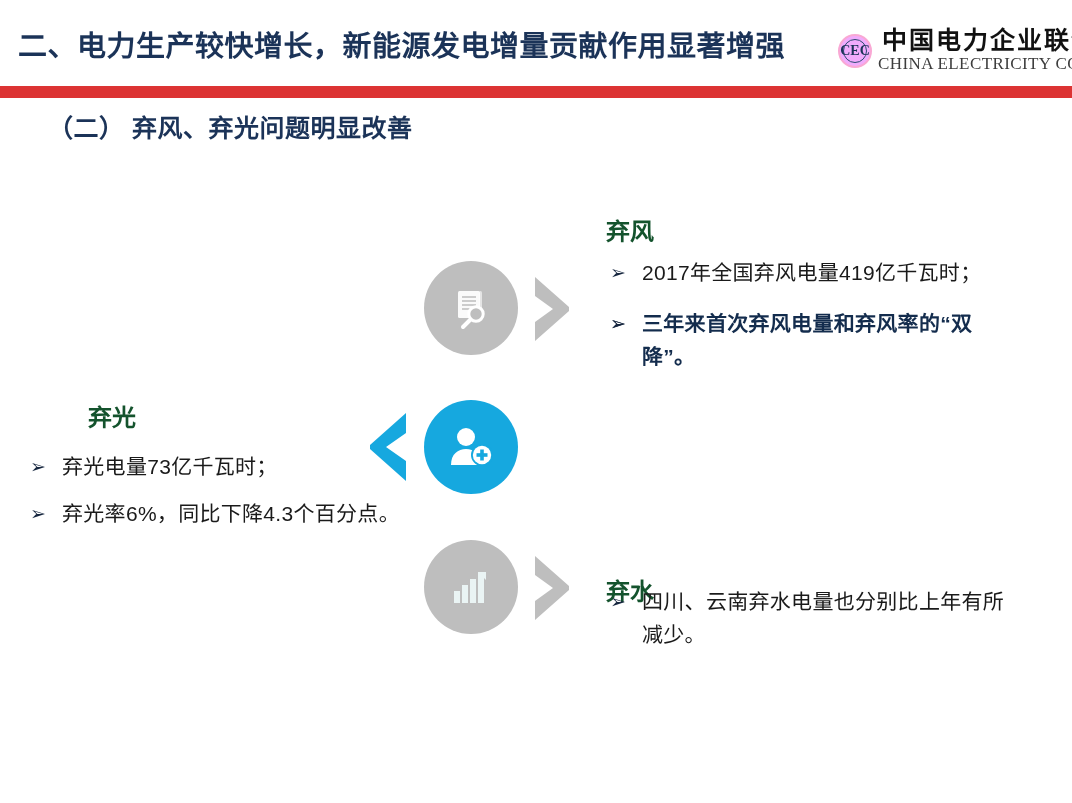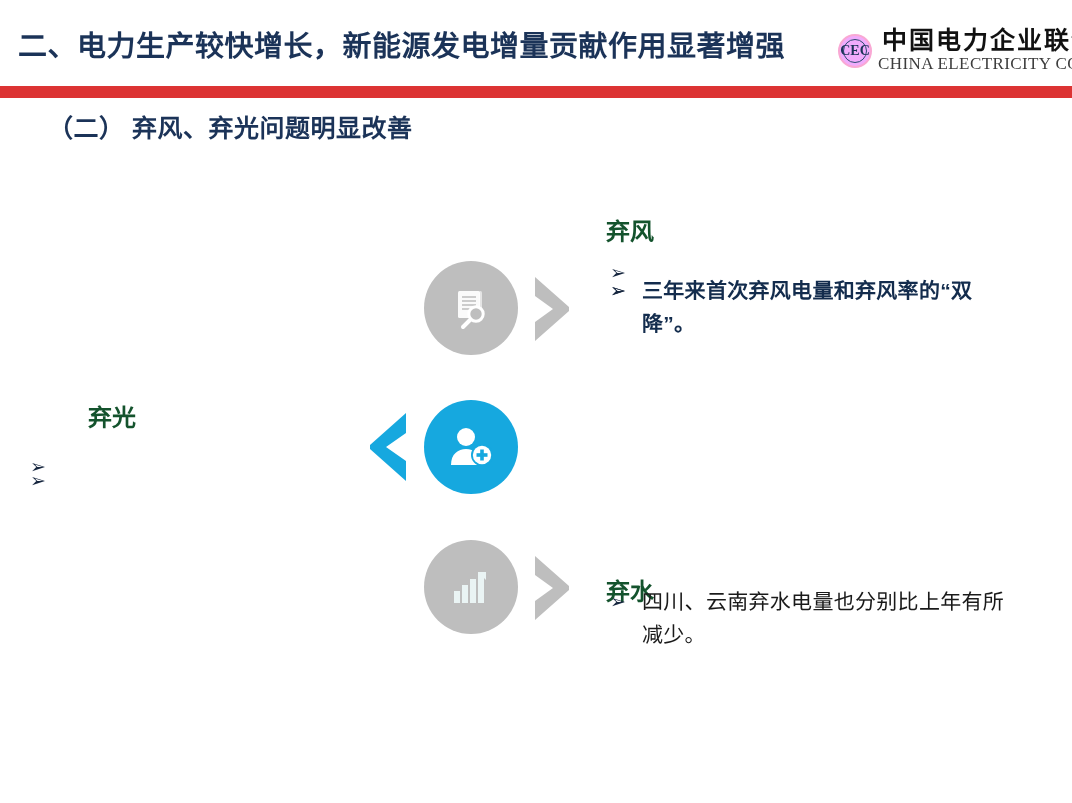--- a/index.html
+++ b/index.html
@@ -273,20 +273,21 @@
   </div>
 
   <svg class="chev chev-bot" width="44" height="70" viewBox="0 0 44 70">
     <polygon points="4,3 38,33 38,37 4,67 4,48 22,35 4,22" fill="#BEBEBE"></polygon>
   </svg>
 
   <div class="sec-head head-feng">弃风</div>
   <div class="bullets bul-feng">
     <div class="bullet">
       <span class="marker">➢</span>
+      <span>2017年全国弃风电量419亿千瓦时；</span>
     </div>
     <div class="bullet">
       <span class="marker">➢</span>
     </div>
     <div class="bullet emph">
       <span class="marker">➢</span>
       <span>三年来首次弃风电量和弃风率的“双降”。</span>
     </div>
   </div>
 
@@ -295,19 +296,21 @@
     <div class="bullet">
       <span class="marker">➢</span>
       <span>四川、云南弃水电量也分别比上年有所减少。</span>
     </div>
   </div>
 
   <div class="sec-head head-guang">弃光</div>
   <div class="bullets bul-guang">
     <div class="bullet">
       <span class="marker">➢</span>
-    </div>
-    <div class="bullet">
-      <span class="marker">➢</span>
+      <span>弃光电量73亿千瓦时；</span>
+    </div>
+    <div class="bullet">
+      <span class="marker">➢</span>
+      <span>弃光率6%，同比下降4.3个百分点。</span>
     </div>
   </div>
 
 </div>
 
 </body></html>

